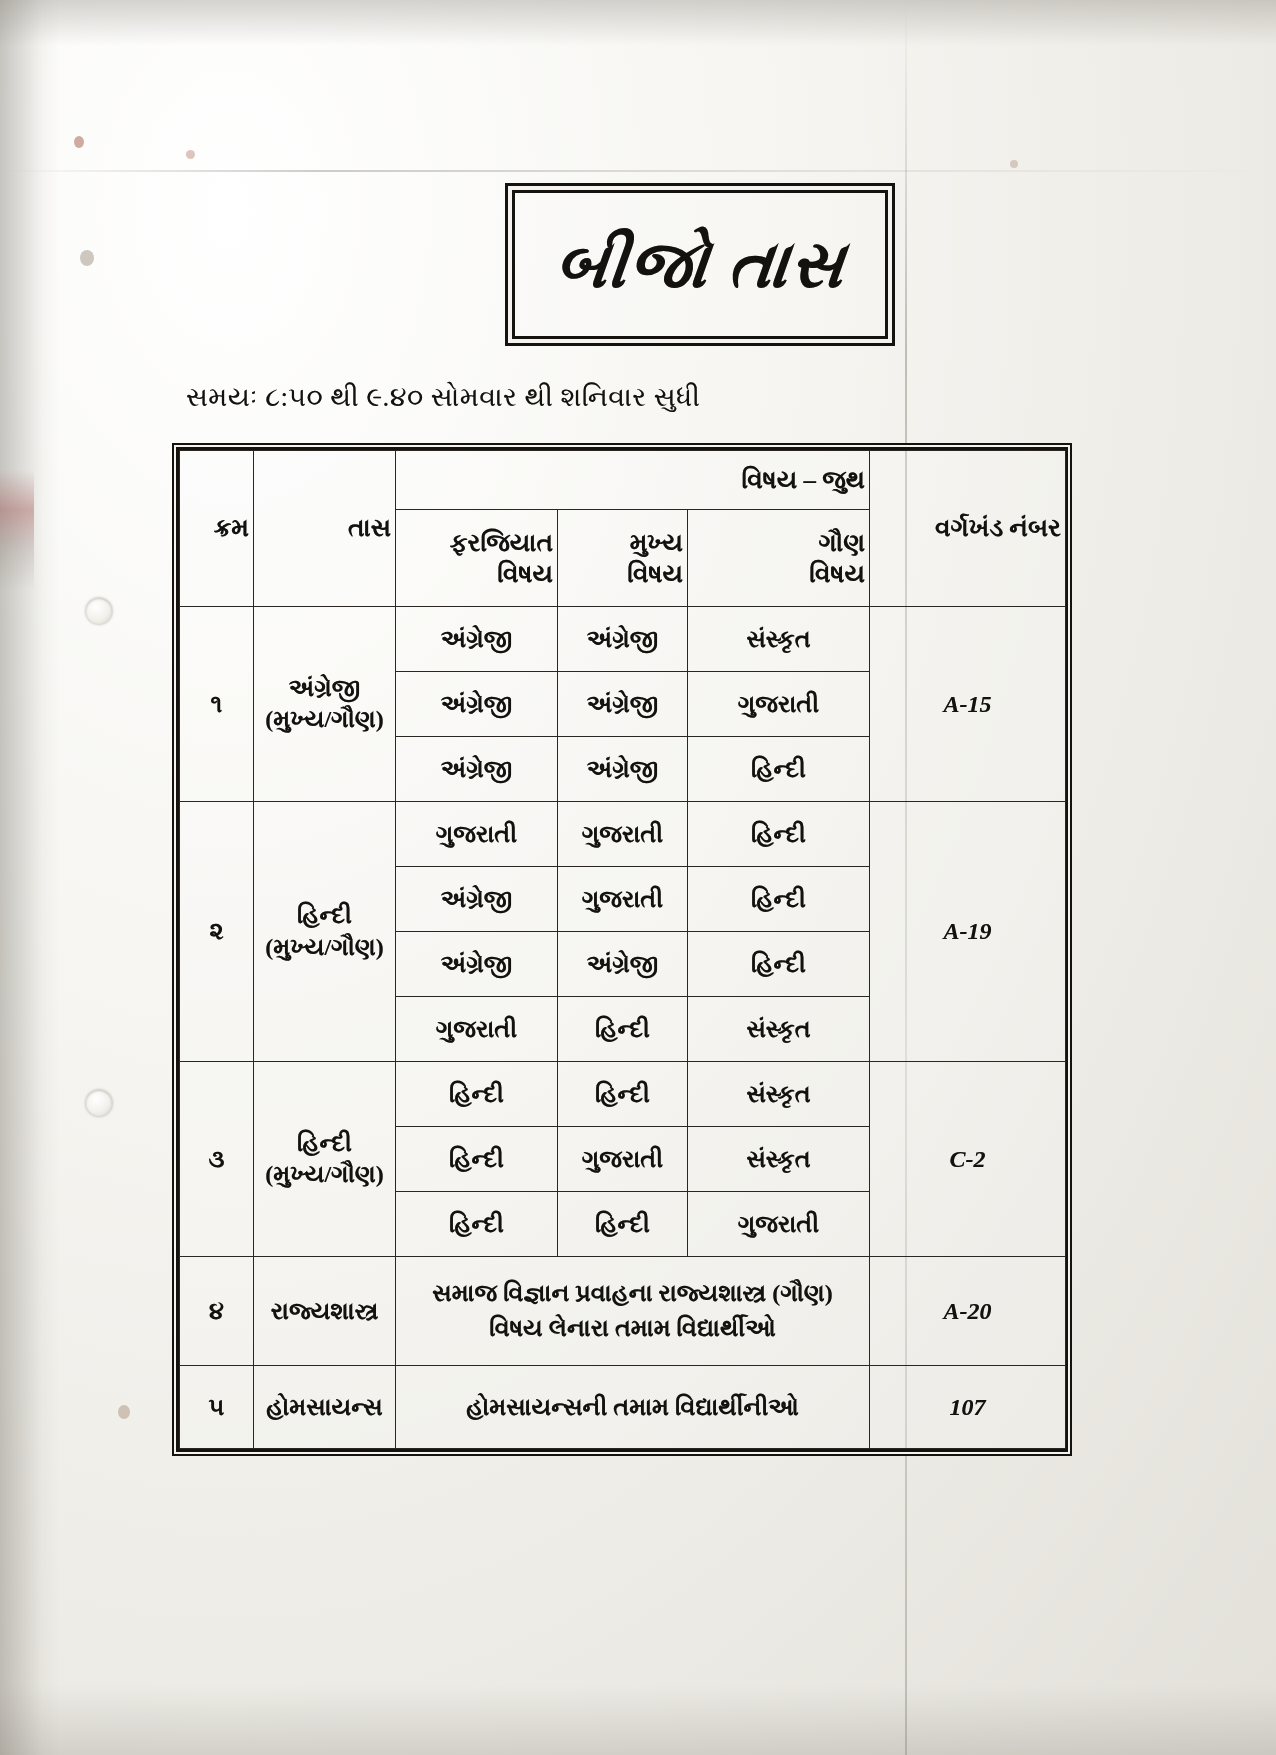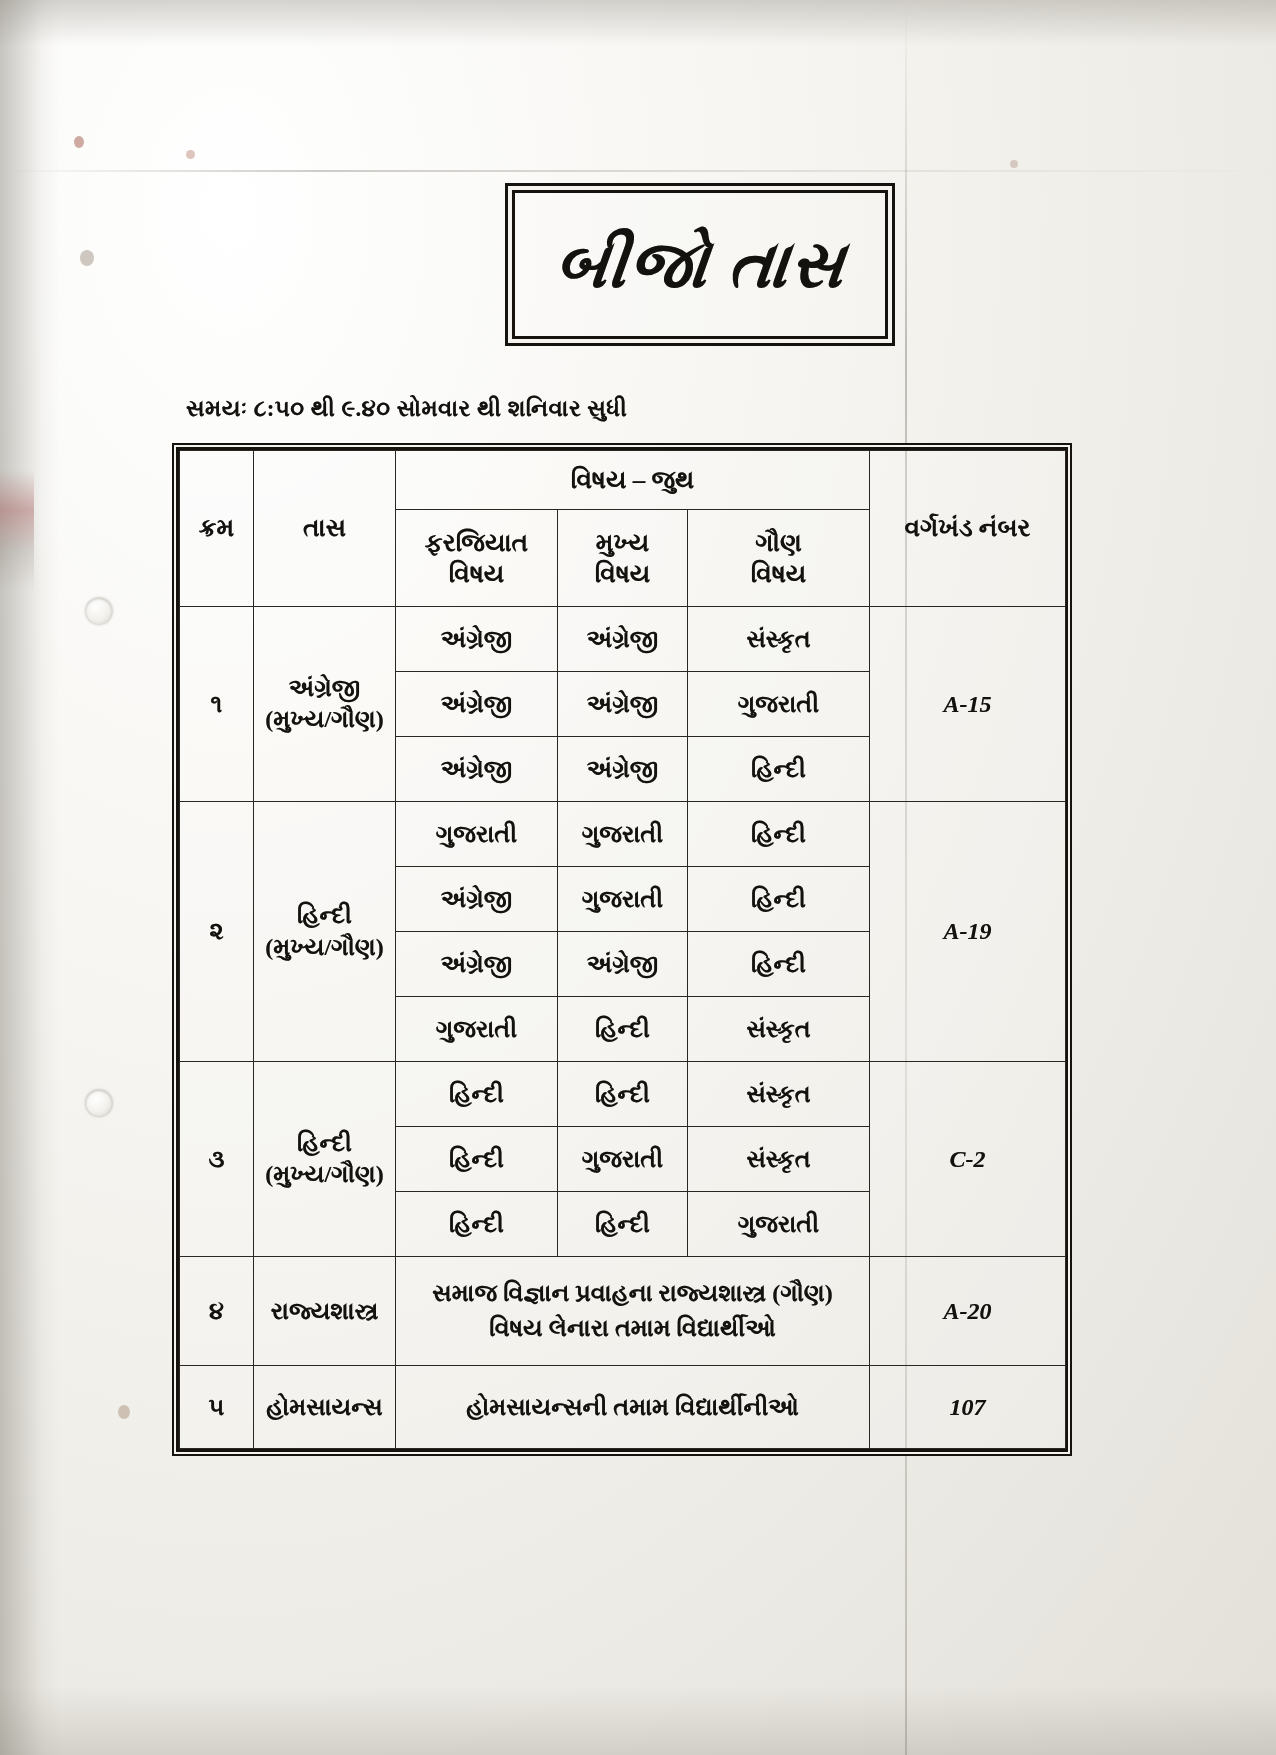--- a/index.html
+++ b/index.html
@@ -104,23 +104,23 @@
     font-style: italic;
     letter-spacing: 2px;
     line-height: 1;
     transform: skewX(-6deg);
     white-space: nowrap;
   }
 
   .subtitle {
     position: absolute;
     left: 186px;
-    top: 396px;
-    font-size: 23px;
-    font-weight: 700;
+    top: 382px;
+    font-size: 27px;
+    font-weight: 400;
     white-space: nowrap;
     letter-spacing: 0.4px;
   }
 
   
   .table-wrap {
     position: absolute;
     left: 176px;
     top: 447px;
     width: 886px;
@@ -137,20 +137,21 @@
     border: 1.6px solid #2a2621;
     text-align: center;
     vertical-align: middle;
     font-size: 24px;
     font-weight: 700;
     padding: 6px 4px;
     color: #14120f;
   }
   table.sched th {
     font-size: 25px;
+    text-align: right;
   }
   .col-krm  { width: 74px; }
   .col-taas { width: 142px; }
   .col-s1   { width: 162px; }
   .col-s2   { width: 130px; }
   .col-s3   { width: 182px; }
   .col-room { width: 196px; }
 
   .hdr-tall { height: 46px; }
   .sub-hdr { height: 84px; line-height: 1.25; }

